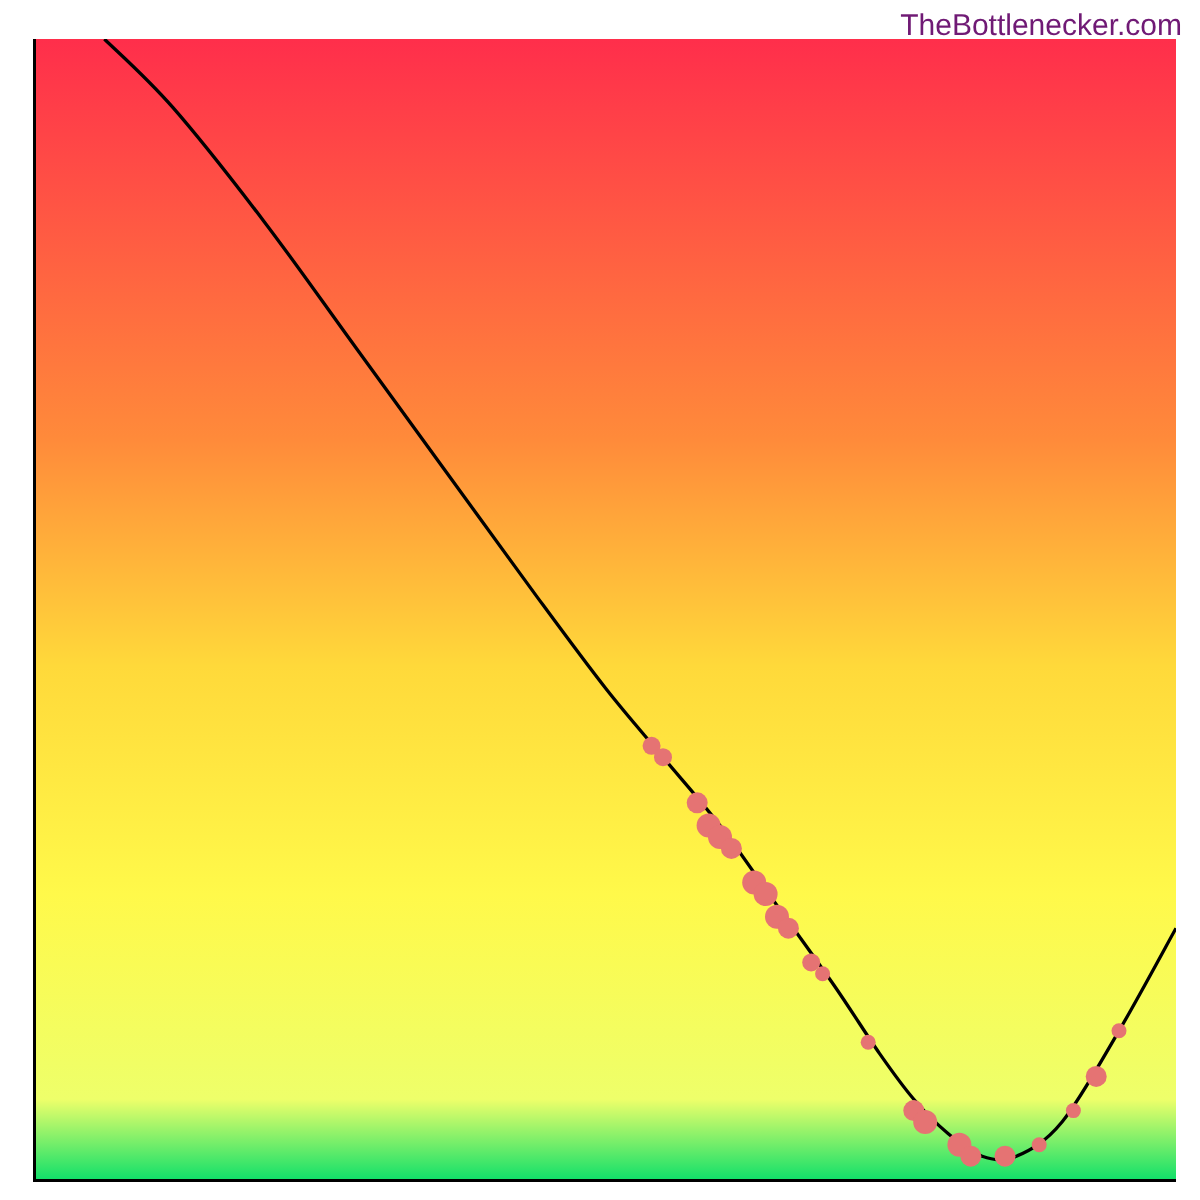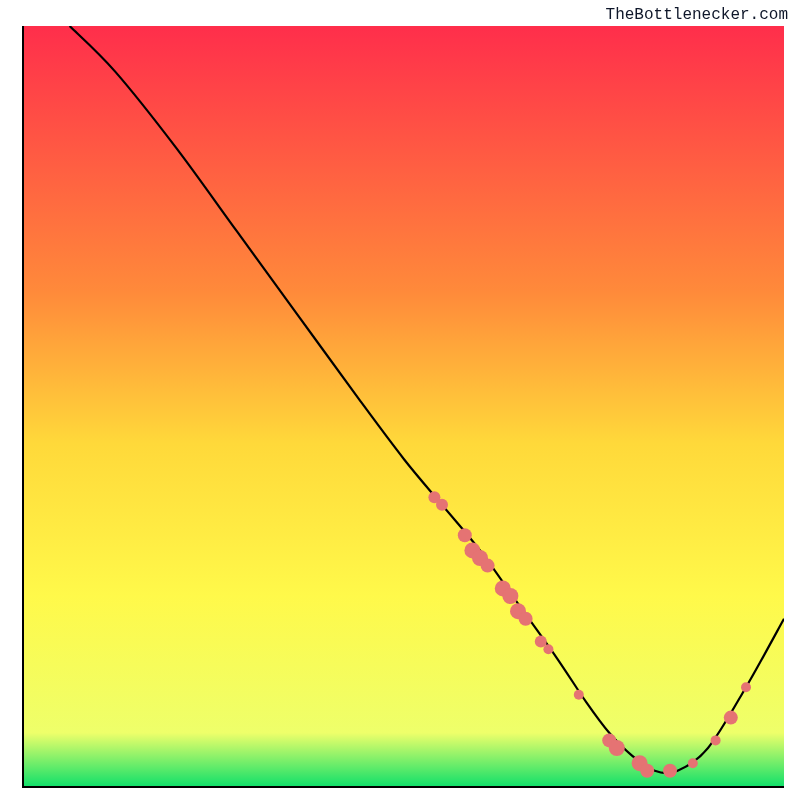--- a/index.html
+++ b/index.html
@@ -7,25 +7,24 @@
     width: 800px;
     height: 800px;
     background: #fff;
     font-family: Arial, sans-serif;
     position: relative;
   }
   .watermark {
     position: absolute;
     top: 6px;
     right: 12px;
-    font-size: 16px;
-    color: #0f172a;
+    font-size: 20px;
+    color: #701a75;
     font-weight: 400;
     z-index: 10;
-    font-family: Liberation Mono, monospace;
   }
   .frame {
     position: absolute;
     left: 22px;
     top: 26px;
     width: 762px;
     height: 762px;
     border: 2px solid #000;
     border-right: none;
     border-top: none;

